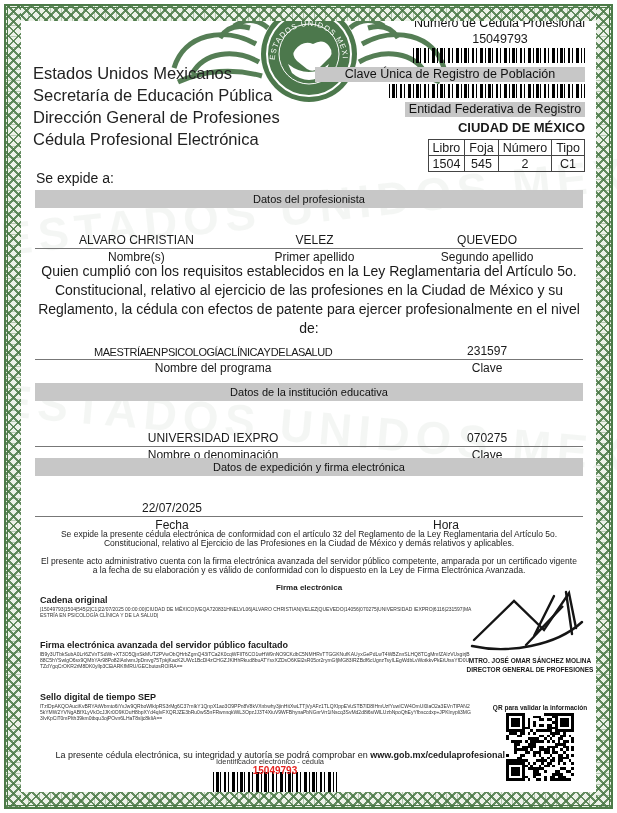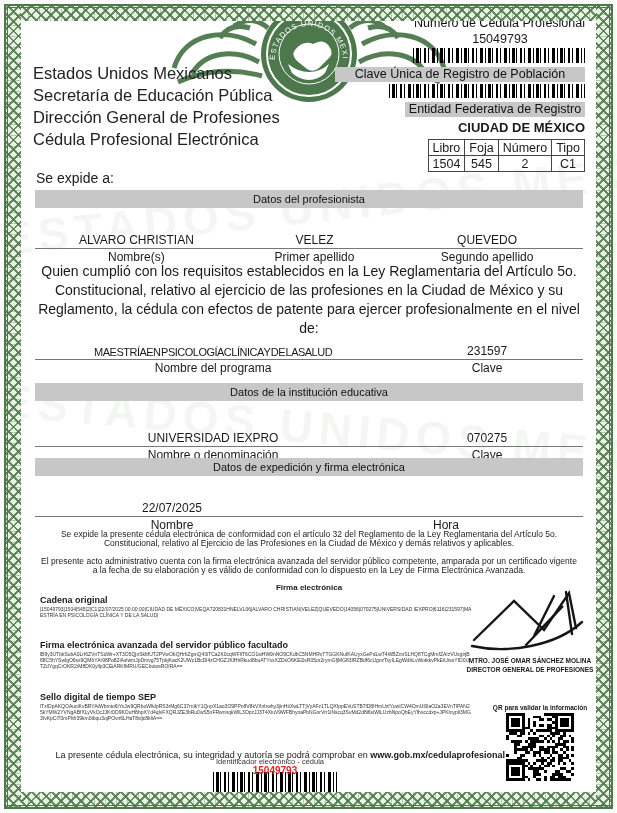--- a/index.html
+++ b/index.html
@@ -37,21 +37,21 @@
     flex-direction:column;align-items:flex-end;z-index:3;}
   .rc-label{font-size:12.5px;color:#111;}
   .rc-num{width:170px;text-align:center;font-size:12.5px;margin-top:2px;}
   .barcode{background-image:repeating-linear-gradient(90deg,#000 0 1px,transparent 1px 3px,
     #000 3px 6px,transparent 6px 7px,#000 7px 8px,transparent 8px 11px,#000 11px 13px,
     transparent 13px 15px,#000 15px 16px,transparent 16px 19px,#000 19px 22px,transparent 22px 24px);}
   .bc1{width:172px;height:15px;margin-top:2px;}
   .bc2{width:196px;height:14px;margin-top:2px;}
   .gray-tag{background:#c7c7c7;text-align:center;font-size:12.5px;height:15px;
     line-height:15px;margin-top:4px;color:#111;}
-  .tag-curp{width:250px;}
+  .tag-curp{width:270px;}
   .tag-ent{width:180px;}
   .rc-bold{font-weight:bold;font-size:13px;margin-top:3px;}
   .reg-table{border-collapse:collapse;margin-top:4px;font-size:12.5px;border-radius:12px;}
   .reg-table td,.reg-table th{border:1px solid #444;padding:0 4px;height:15px;
     text-align:center;font-weight:normal;}
   .section-bar{position:absolute;left:35px;width:548px;background:#c7c7c7;height:18px;
     line-height:18px;text-align:center;font-size:11px;color:#111;z-index:3;}
   .fieldrow{position:absolute;left:35px;width:548px;z-index:3;}
   .fr-values{display:flex;align-items:flex-end;border-bottom:1px solid #777;}
   .fr-values>div{text-align:center;font-size:12px;padding-bottom:1px;}
@@ -200,21 +200,21 @@
     </div>
   </div>
 
   <div class="section-bar" style="top:458px">Datos de expedición y firma electrónica</div>
 
   <div class="fieldrow" style="top:490px">
     <div class="fr-values" style="height:26px">
       <div class="c50">22/07/2025</div>
     </div>
     <div class="fr-labels">
-      <div class="c50">Nombre</div>
+      <div class="c50">Fecha</div>
       <div class="c50">Hora</div>
     </div>
   </div>
 
   <div class="smallp" style="top:530px">Se expide la presente cédula electrónica de conformidad con el artículo 32 del Reglamento de la Ley Reglamentaria del Artículo 5o. Constitucional, relativo al Ejercicio de las Profesiones en la Ciudad de México y demás relativos y aplicables.</div>
   <div class="smallp" style="top:557px">El presente acto administrativo cuenta con la firma electrónica avanzada del servidor público competente, amparada por un certificado vigente a la fecha de su elaboración y es válido de conformidad con lo dispuesto en la Ley de Firma Electrónica Avanzada.</div>
 
   <div class="firma-title">Firma electrónica</div>
 
   <div class="tiny-block" style="top:595px">

